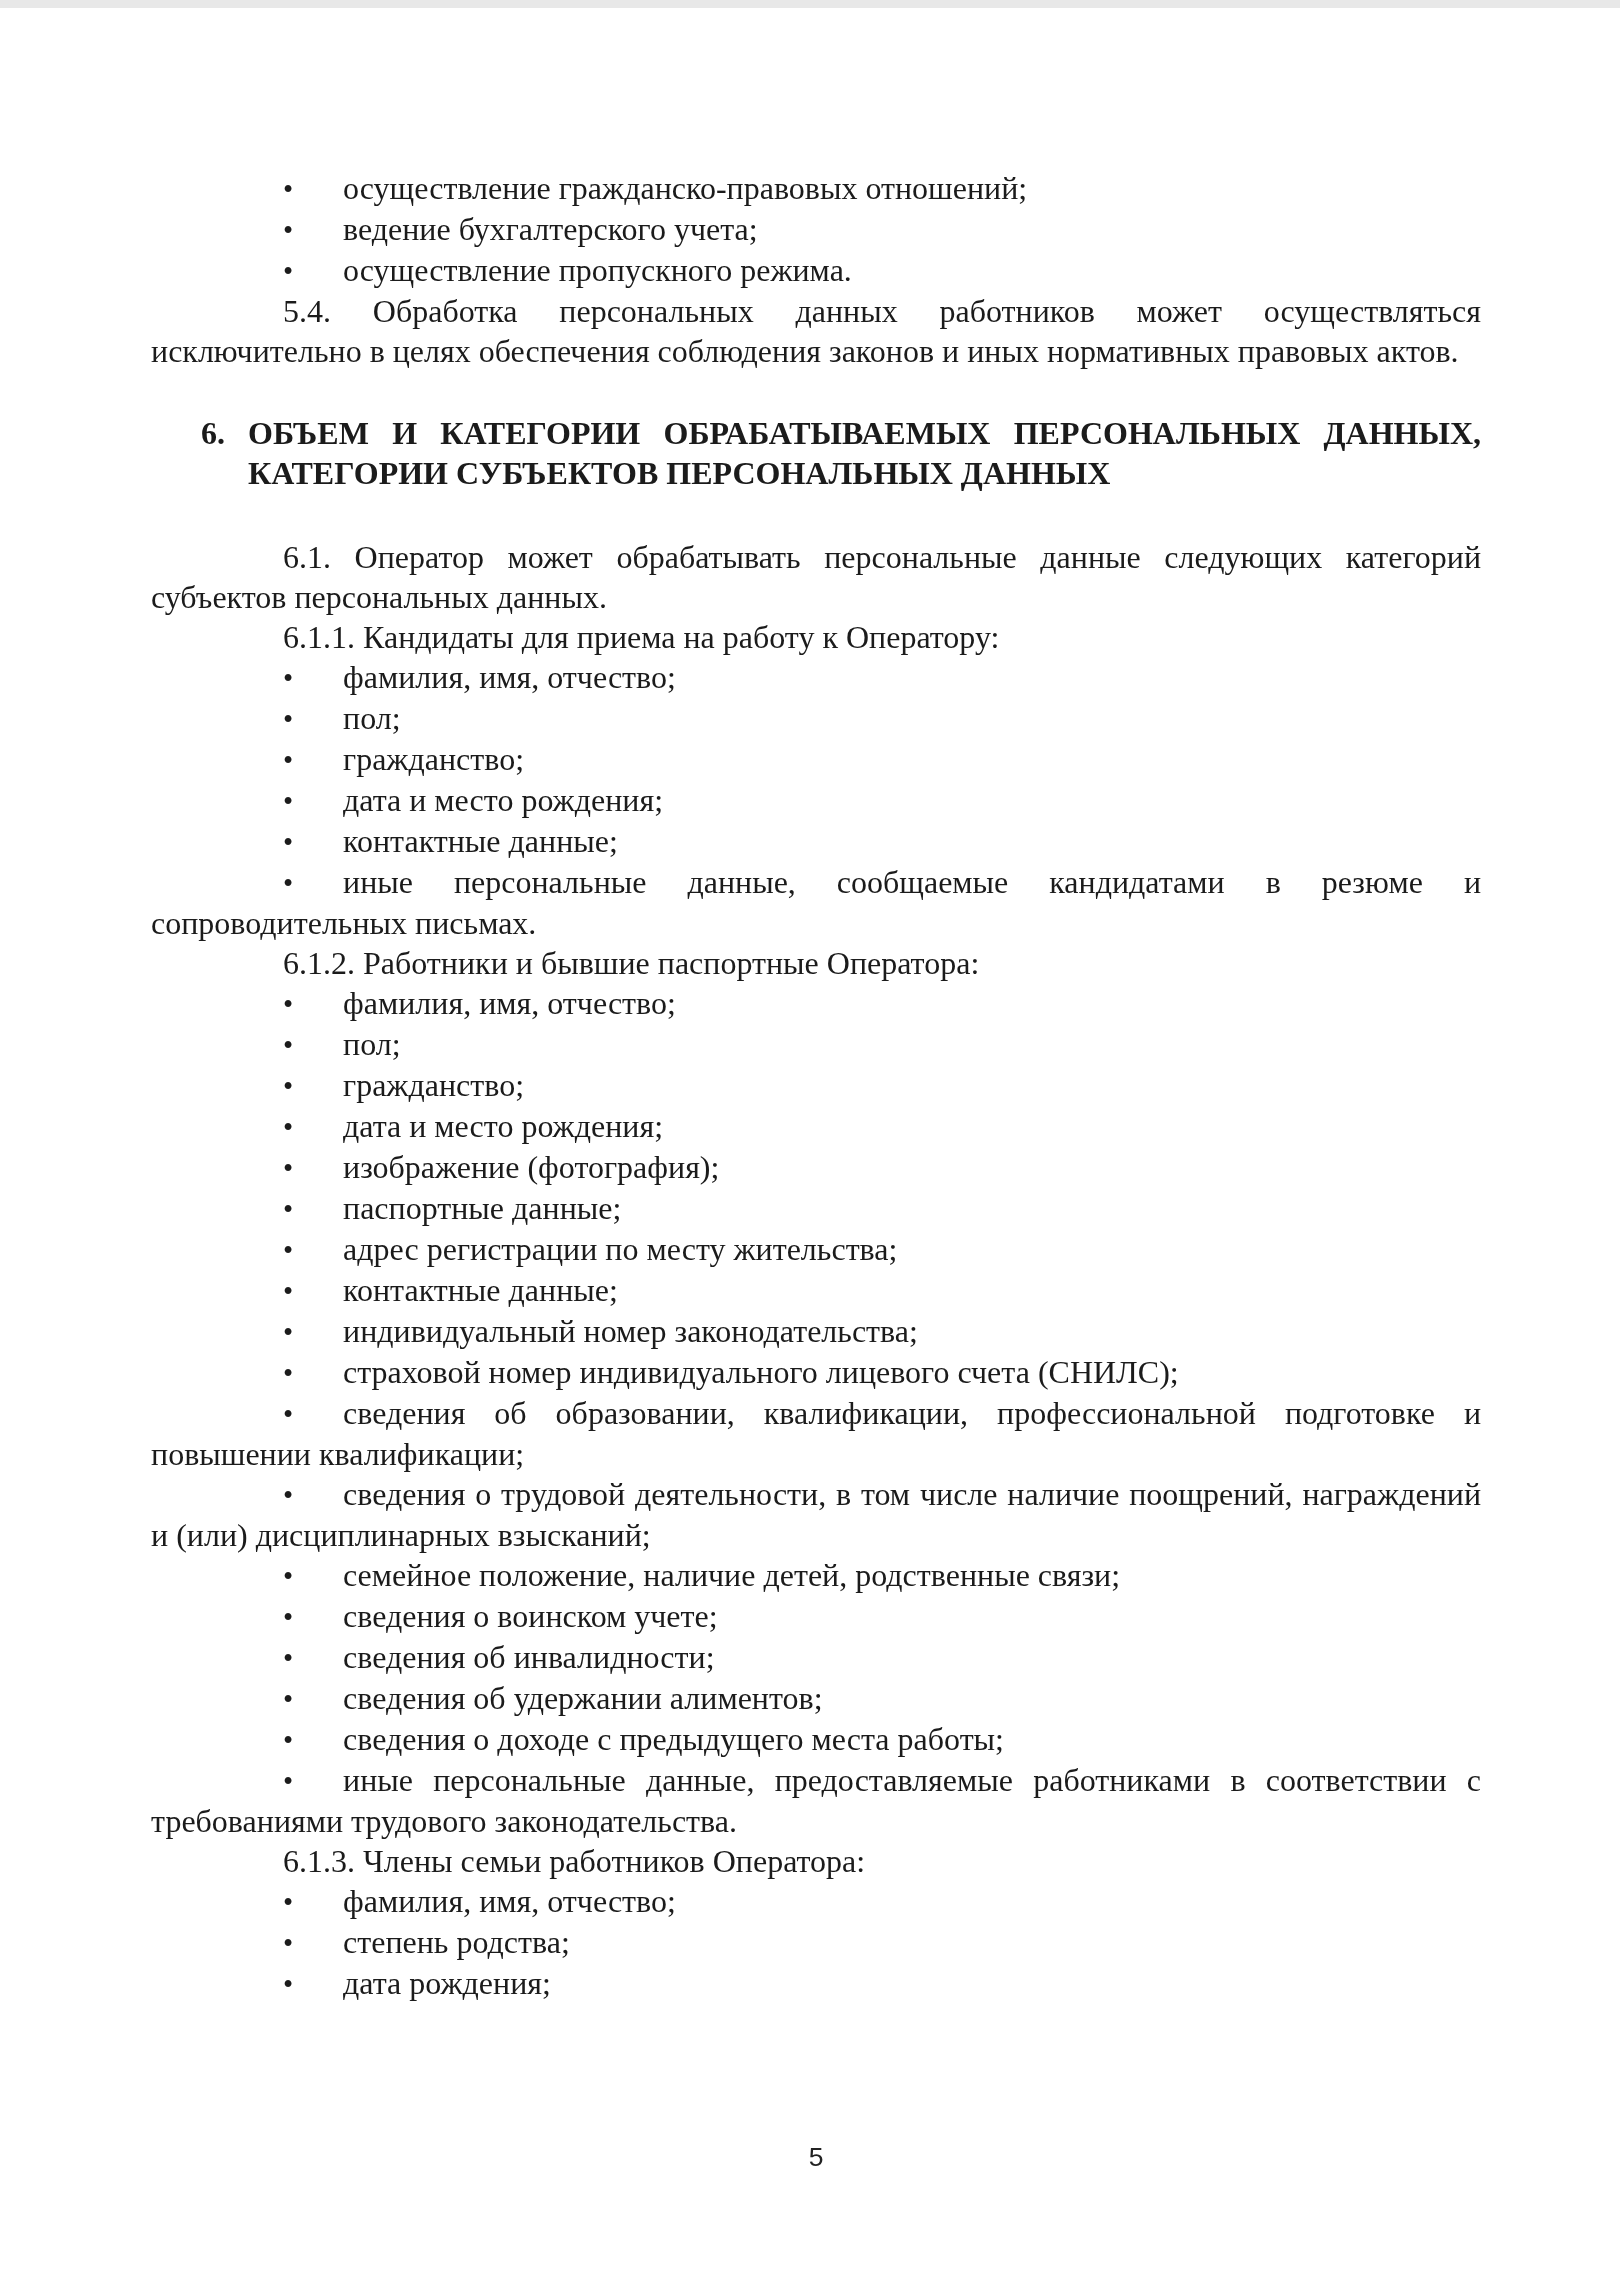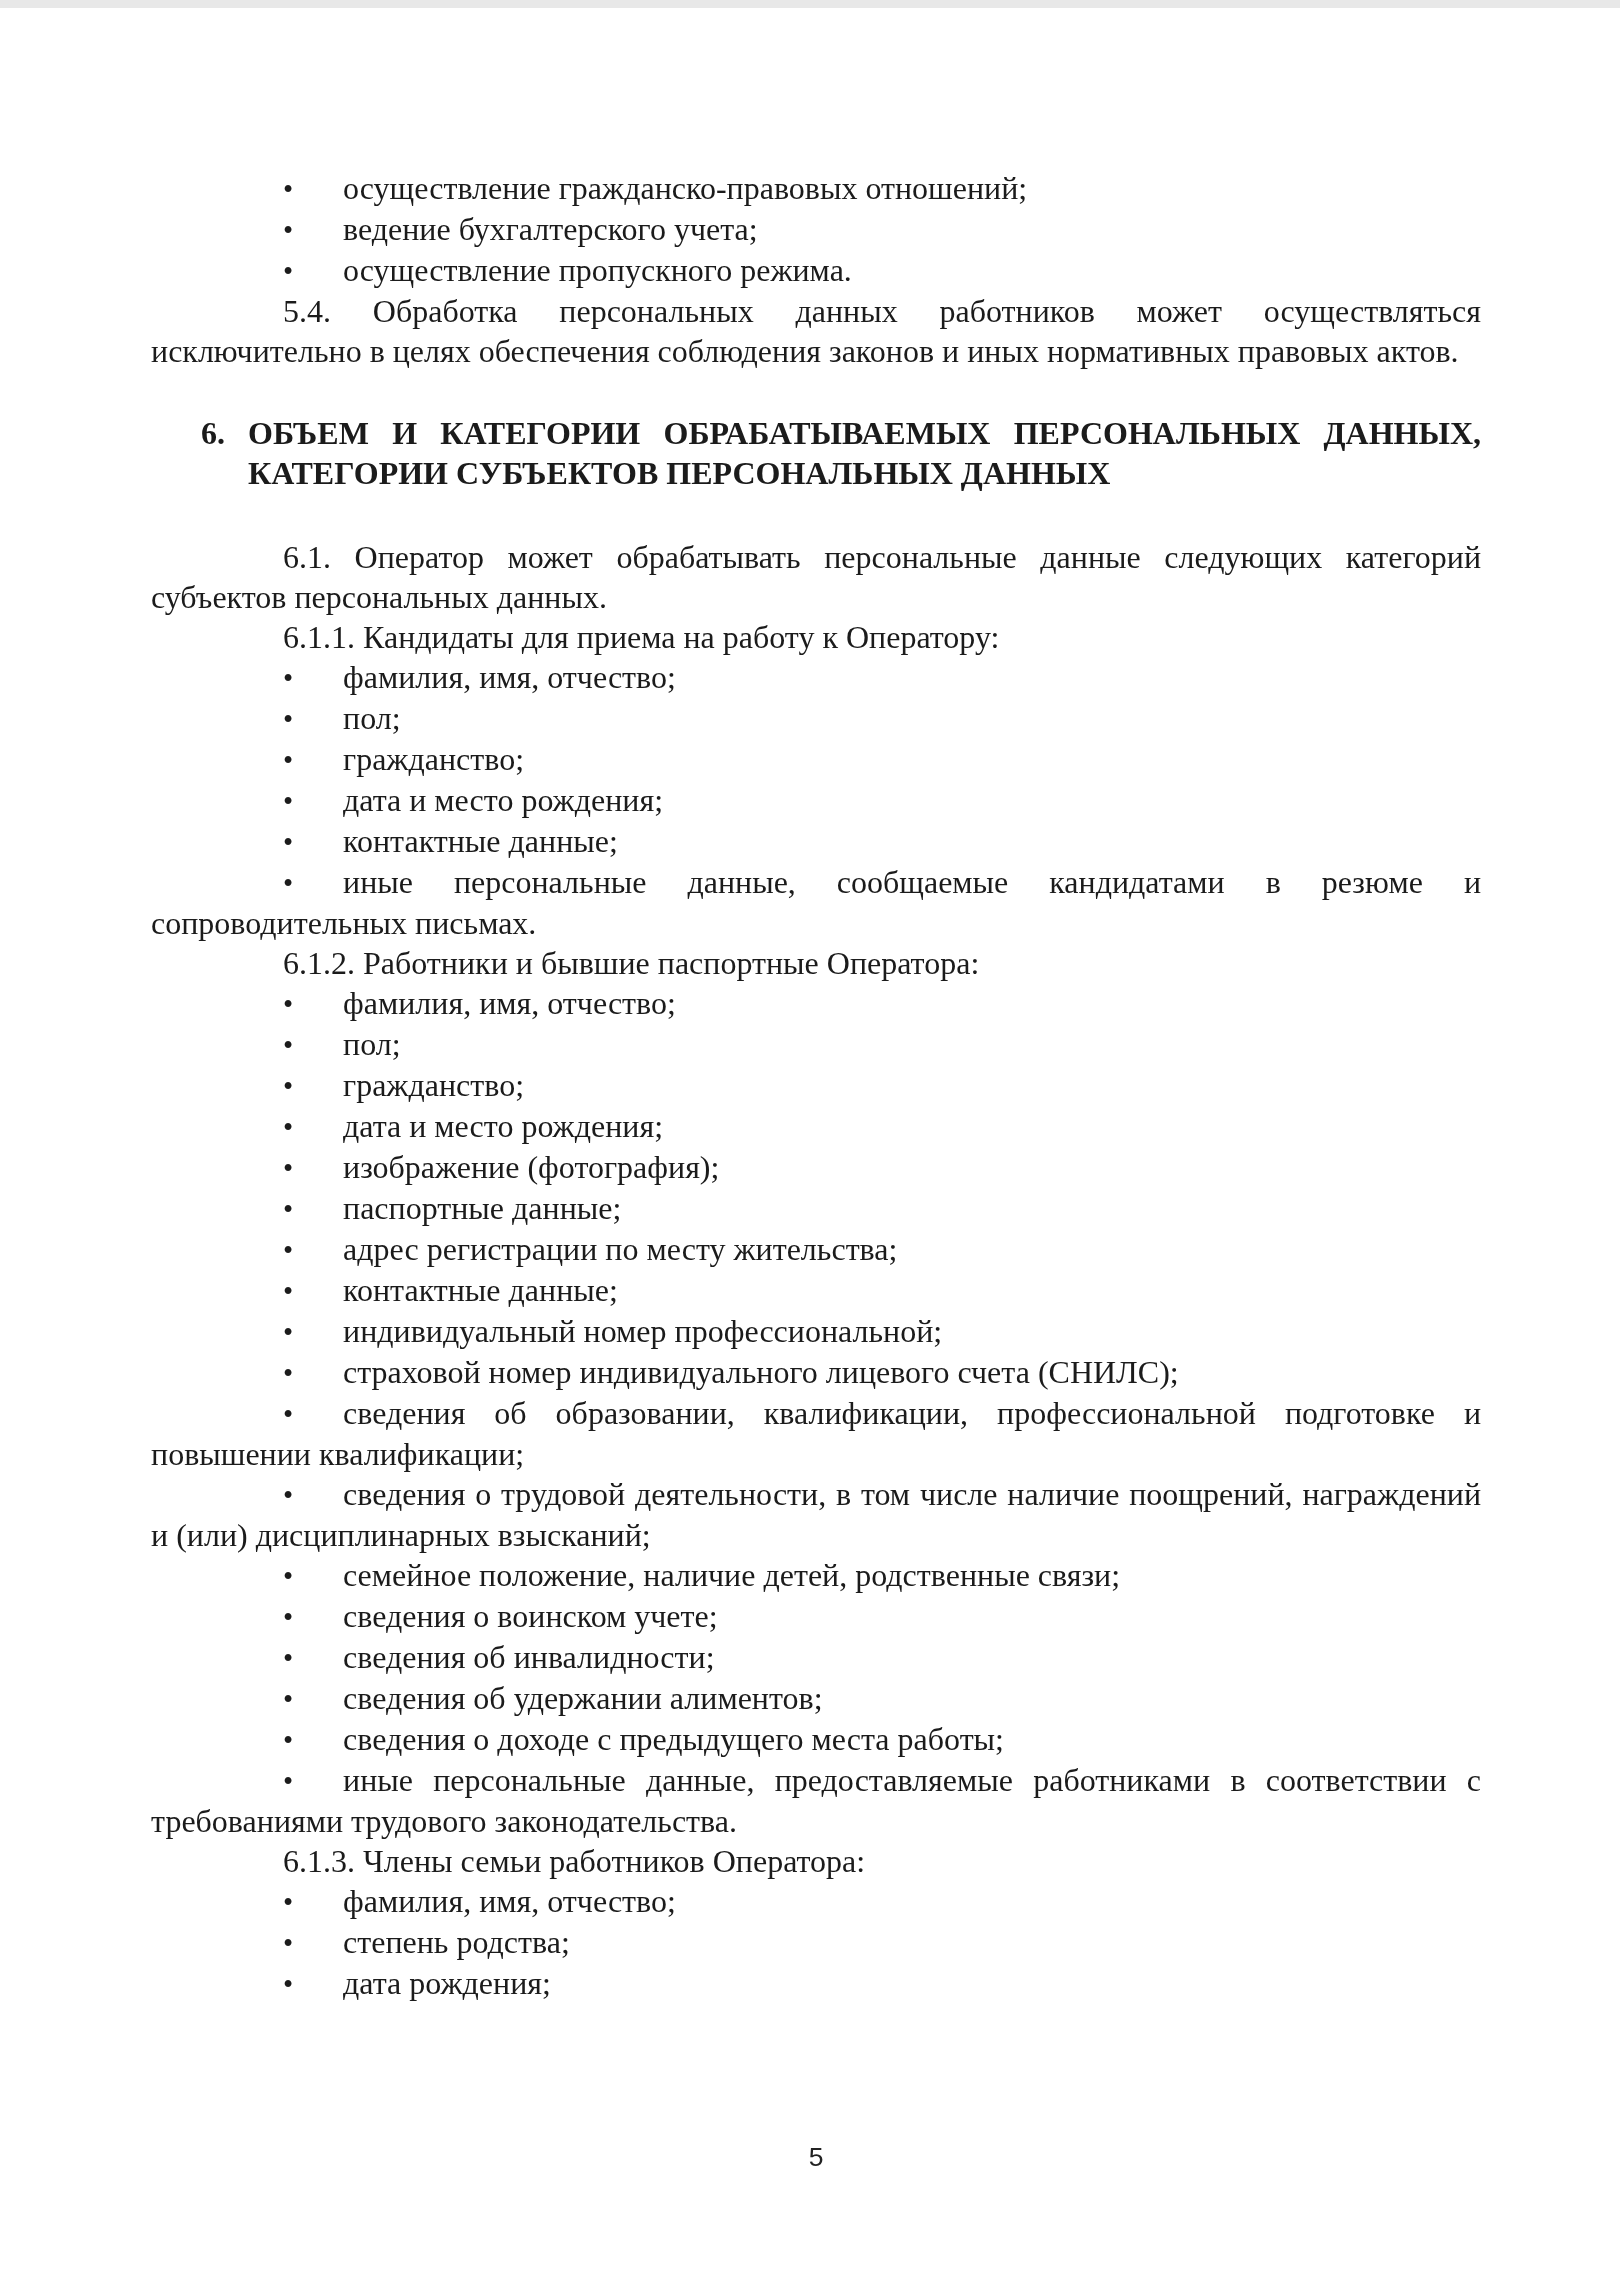--- a/index.html
+++ b/index.html
@@ -111,21 +111,21 @@
 
   <p class="list-item"><span class="bullet-marker">•</span><span>изображение (фотография);</span></p>
 
   <p class="list-item"><span class="bullet-marker">•</span><span>паспортные данные;</span></p>
 
   <p class="list-item"><span class="bullet-marker">•</span><span>адрес регистрации по месту жительства;</span></p>
 
 
   <p class="list-item"><span class="bullet-marker">•</span><span>контактные данные;</span></p>
 
-  <p class="list-item"><span class="bullet-marker">•</span><span>индивидуальный номер профессиональной;</span></p>
+  <p class="list-item"><span class="bullet-marker">•</span><span>индивидуальный номер законодательства;</span></p>
 
   <p class="list-item"><span class="bullet-marker">•</span><span>страховой номер индивидуального лицевого счета (СНИЛС);</span></p>
 
   <p class="list-item"><span class="bullet-marker">•</span><span>сведения об образовании, квалификации, профессиональной подготовке и повышении квалификации;</span></p>
 
   <p class="list-item"><span class="bullet-marker">•</span><span>сведения о трудовой деятельности, в том числе наличие поощрений, награждений и (или) дисциплинарных взысканий;</span></p>
 
   <p class="list-item"><span class="bullet-marker">•</span><span>семейное положение, наличие детей, родственные связи;</span></p>
 
 

